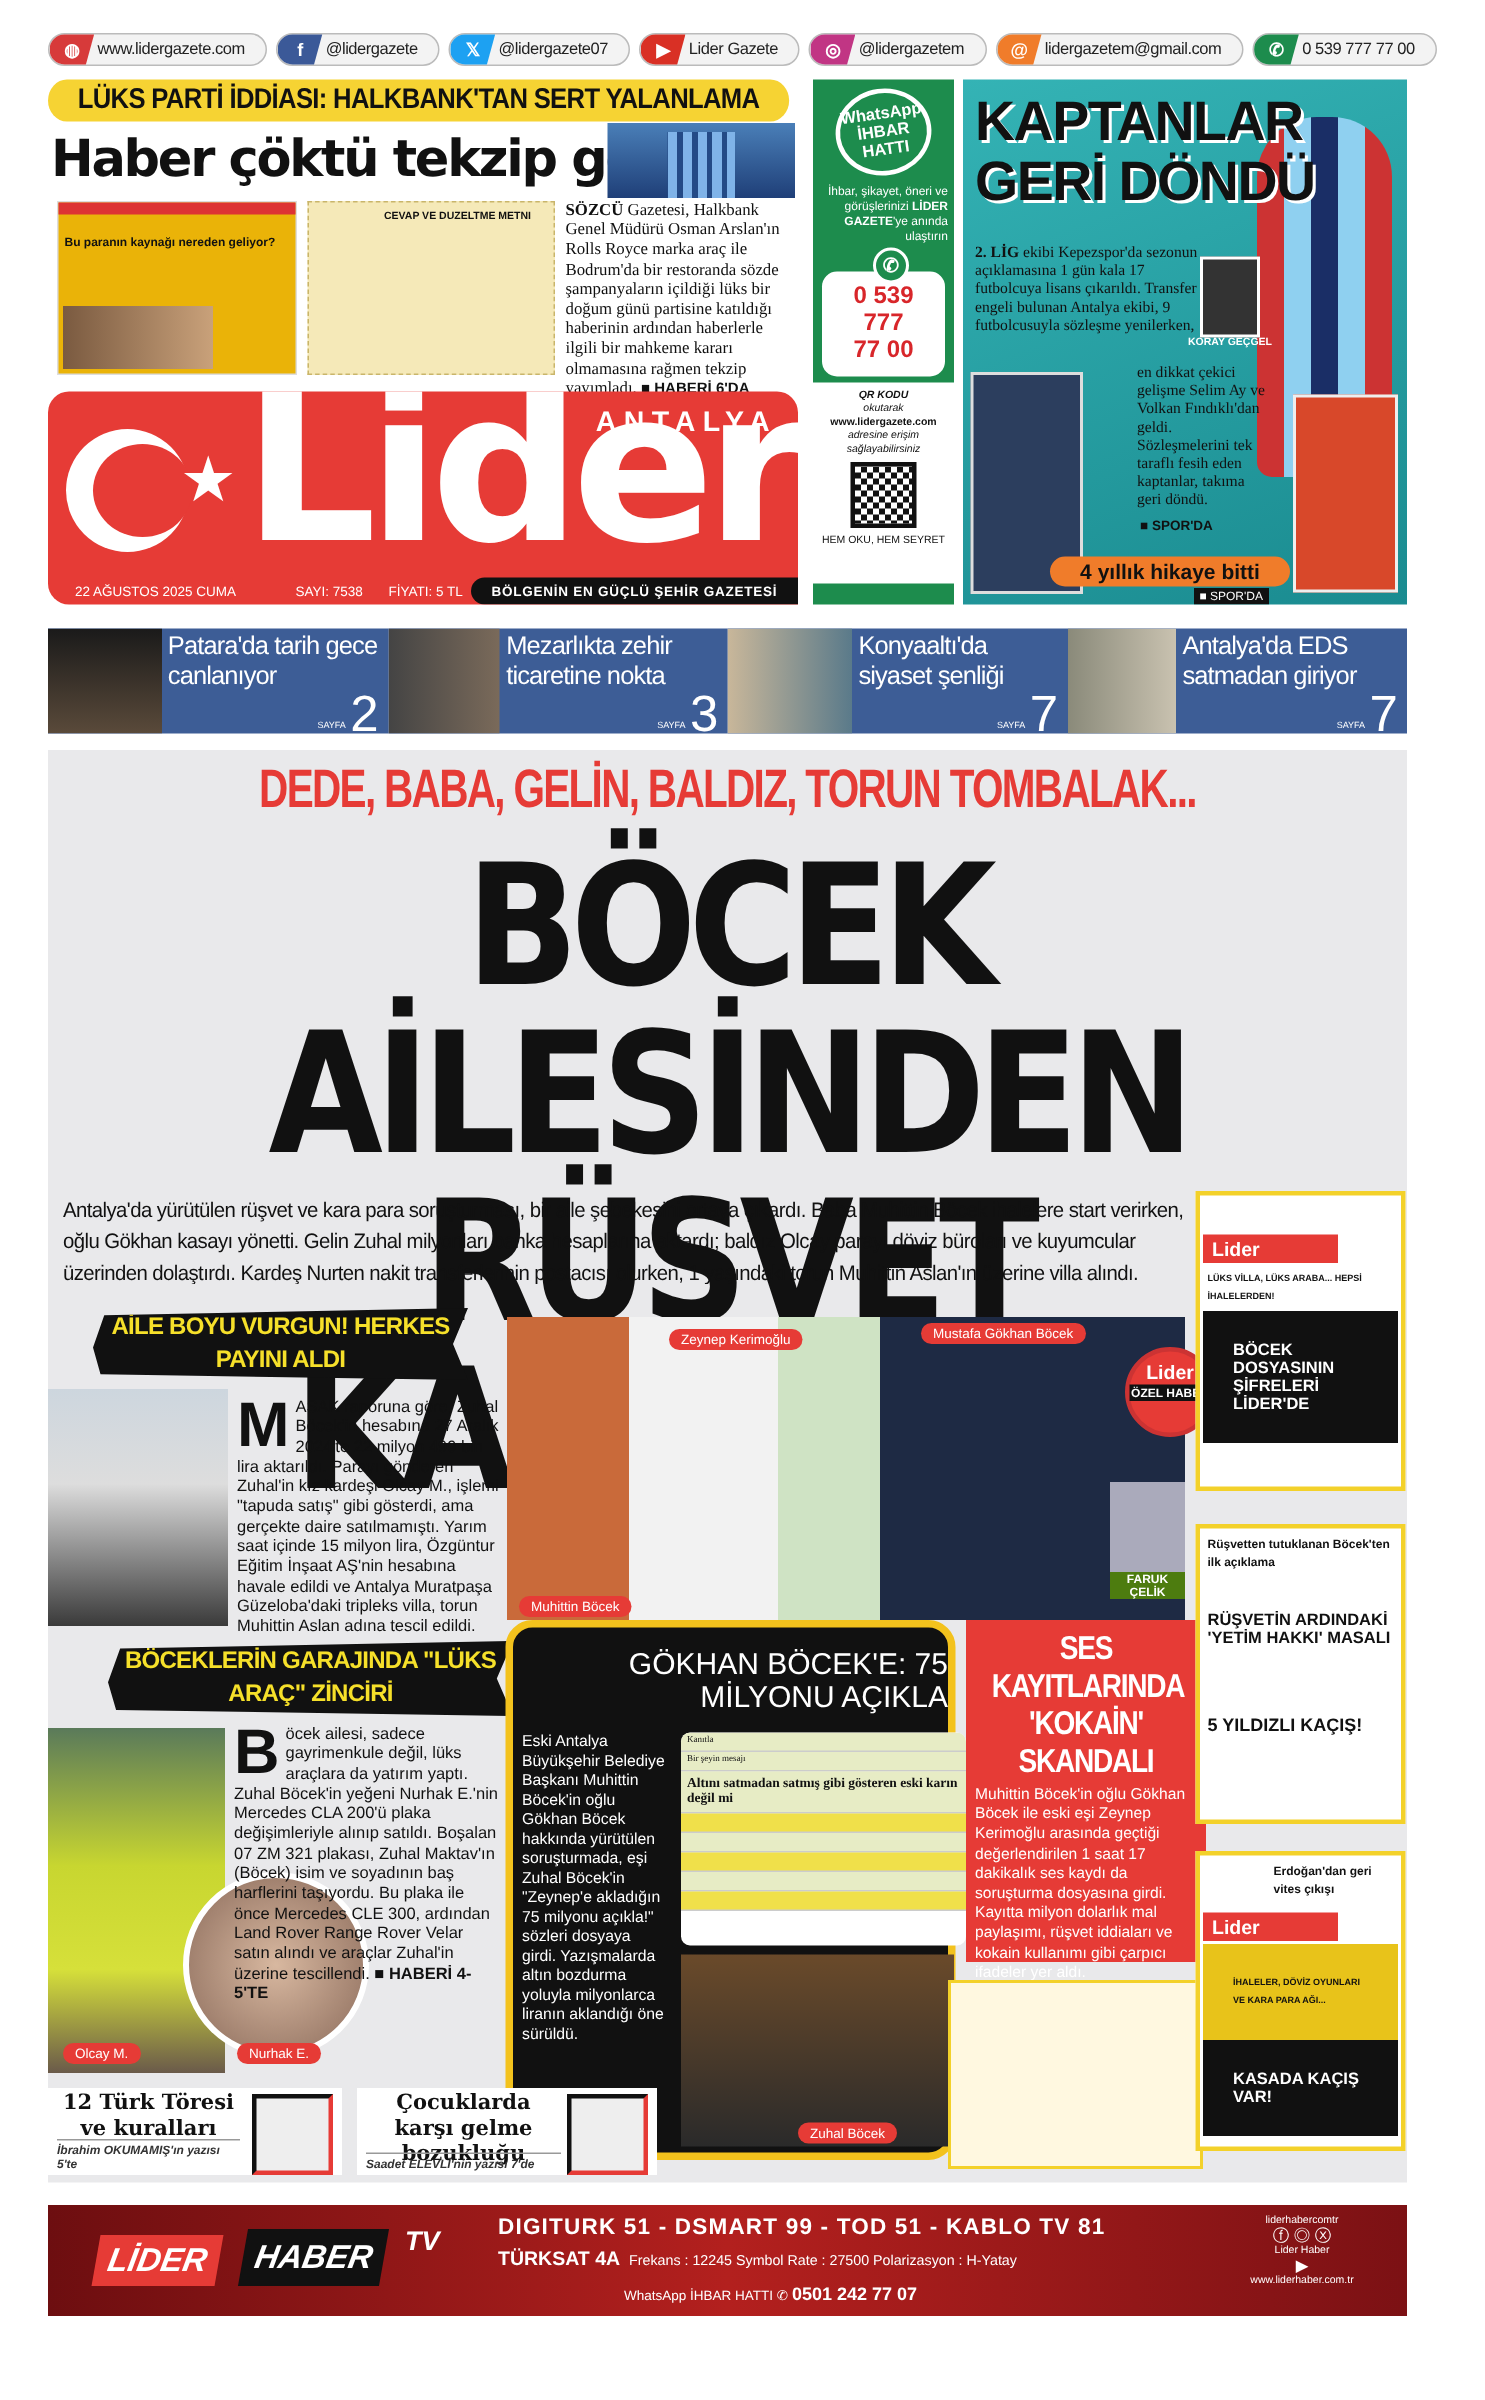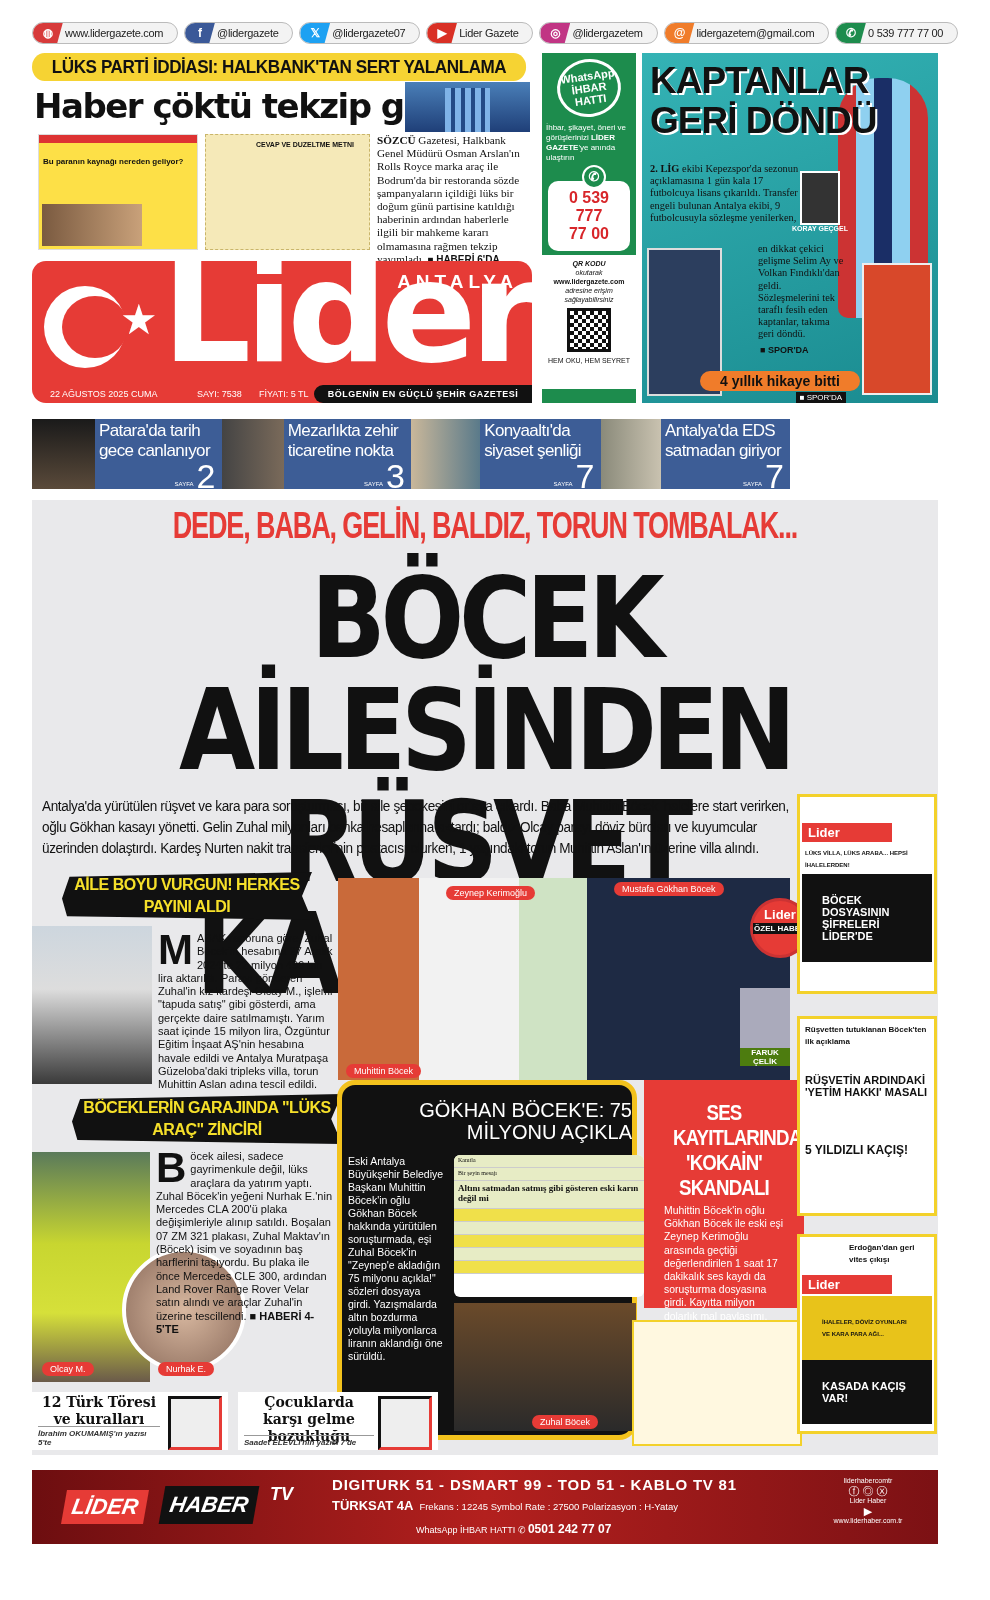--- a/index.html
+++ b/index.html
@@ -8,21 +8,21 @@
 
 .social{position:absolute;top:22px;left:32px;right:32px;height:24px;display:flex;gap:6px}
 .soc{flex:1 1 auto;display:flex;align-items:center;border:1px solid #bbb;border-radius:12px;background:#f3f3f3;overflow:hidden;height:22px}
 .soc .ic{width:30px;height:22px;display:flex;align-items:center;justify-content:center;color:#fff;font-weight:bold;font-size:12px;clip-path:polygon(0 0,100% 0,80% 100%,0 100%)}
 .soc .tx{font-size:11px;padding:0 6px 0 2px;white-space:nowrap;color:#222;font-family:"Liberation Sans Narrow","Liberation Sans",sans-serif;letter-spacing:-0.3px}
 
 .kicker{left:32px;top:53px;width:494px;height:28px;background:#f6d333;border-radius:14px;text-align:center;font-weight:900;font-size:19px;line-height:28px;letter-spacing:-0.5px;transform:scaleX(.9);transform-origin:left;width:549px}
 .h1a{left:34px;top:86px;font-size:34px;font-weight:900;letter-spacing:-1.5px;font-family:"DejaVu Sans",sans-serif}
 .bankimg{left:405px;top:82px;width:125px;height:50px;background:linear-gradient(180deg,#4a7fb8,#1f3f78);}
 .bankimg::after{content:"";position:absolute;left:40px;top:6px;width:45px;height:44px;background:repeating-linear-gradient(90deg,#7fb3e8 0 6px,#234a86 6px 10px)}
-.thumb1{left:38px;top:134px;width:160px;height:116px;background:#fde047;border:1px solid #ddd}
+.thumb1{left:38px;top:134px;width:160px;height:116px;background:#eab308;border:1px solid #ddd}
 .thumb1 .bar{height:8px;background:#d33}
 .thumb1 .tt{font-size:8px;font-weight:bold;padding:14px 4px 2px}
 .thumb1 .pic{position:absolute;left:3px;bottom:3px;width:100px;height:42px;background:linear-gradient(90deg,#7a5a40,#c9a17a)}
 .thumb2{left:205px;top:134px;width:165px;height:116px;background:#f5e9b8;border:1px dashed #c9b56a}
 .thumb2 .hd{position:absolute;left:50px;top:6px;font-size:7px;font-weight:bold}
 .lead1{left:377px;top:134px;width:155px;font-family:"Liberation Serif",serif;font-size:11.2px;line-height:13.2px;color:#111}
 .lead1 b{font-family:"Liberation Serif",serif}
 .lead1 .ref{font-family:"Liberation Sans",sans-serif;font-weight:bold;font-size:10px}
 
 .mast{left:32px;top:261px;width:500px;height:142px;background:#e63b36;border-radius:14px 14px 0 14px;overflow:hidden}
@@ -30,40 +30,40 @@
 .crescent::after{content:"";position:absolute;left:18px;top:10px;width:66px;height:62px;border-radius:50%;background:#e63b36}
 .star{position:absolute;left:88px;top:38px;font-size:42px;color:#fff;line-height:1}
 .logo{position:absolute;left:130px;top:-18px;font-size:140px;font-weight:900;color:#fff;letter-spacing:-6px;font-family:"DejaVu Sans",sans-serif;line-height:1}
 .antalya{position:absolute;right:14px;top:10px;font-size:19px;font-weight:900;color:#fff;letter-spacing:5px}
 .mfoot{position:absolute;left:0;bottom:0;width:100%;height:18px;font-size:9px;color:#fff}
 .mfoot span{position:absolute;top:4px}
 .slogan{position:absolute;right:0;bottom:0;height:18px;width:218px;background:#111;color:#fff;font-size:9px;font-weight:bold;line-height:18px;text-align:center;border-radius:9px 0 0 9px;letter-spacing:.5px}
 
 .wa{left:542px;top:53px;width:94px;height:350px;background:#1d8c4d;padding:4px}
 .wa .bubble{width:64px;height:58px;margin:2px auto 0;border:3px solid #fff;border-radius:50%;color:#fff;font-weight:900;font-size:11px;text-align:center;line-height:12px;padding-top:8px;transform:rotate(-8deg)}
-.wa .desc{color:#fff;font-size:8px;text-align:left;line-height:10px;margin-top:6px}
+.wa .desc{color:#fff;font-size:8px;text-align:right;line-height:10px;margin-top:6px}
 .wa .phone{background:#fff;border-radius:10px;margin:18px 2px 0;height:70px;text-align:center;color:#d8262a;font-weight:900;font-size:16px;line-height:18px;padding-top:8px;position:relative}
 .wa .phone::before{content:"✆";position:absolute;top:-16px;left:34px;width:20px;height:20px;border-radius:50%;background:#1d8c4d;color:#fff;font-size:13px;line-height:20px;border:2px solid #fff}
 .wa .qr{background:#fff;margin:4px -4px 0;height:134px;text-align:center;font-size:7px;line-height:9px;padding-top:4px}
 .wa .qr .qc{width:44px;height:44px;margin:4px auto;background:repeating-conic-gradient(#111 0 25%,#fff 0 50%) 0 0/8px 8px;border:3px solid #111}
 
 .sport{left:642px;top:53px;width:296px;height:350px;background:linear-gradient(160deg,#34b3b5,#1a8b90);overflow:hidden}
 .sport .h{position:absolute;left:8px;top:8px;font-size:37px;font-weight:900;line-height:40px;color:#111;letter-spacing:-1px;text-shadow:2px 2px 0 #fff}
 .sport .txt{position:absolute;left:8px;top:110px;width:160px;font-family:"Liberation Serif",serif;font-size:10.4px;line-height:12.2px;color:#111}
 .sport .txt2{position:absolute;left:116px;top:190px;width:86px;font-family:"Liberation Serif",serif;font-size:10.4px;line-height:12.2px}
 .player1{position:absolute;right:10px;top:25px;width:90px;height:240px;background:linear-gradient(90deg,#c33 0 20%,#8fd0f0 20% 40%,#1a2e66 40% 60%,#8fd0f0 60% 80%,#c33 80%);border-radius:40px 40px 10px 10px}
 .player2{position:absolute;left:5px;top:195px;width:75px;height:148px;background:#2c3e5e;border:2px solid #d3a;border-color:#ddd}
 .player3{position:absolute;right:6px;top:210px;width:70px;height:132px;background:#d8482a;border:2px solid #eee}
 .koray{position:absolute;left:158px;top:118px;width:40px;height:54px;background:#333;border:2px solid #fff}
 .koray-l{position:absolute;left:150px;top:172px;font-size:7px;color:#fff;font-weight:bold;text-align:center;width:56px;line-height:8px}
 .sport .band{position:absolute;left:58px;bottom:12px;width:160px;height:20px;background:#f07c2a;border-radius:10px;font-weight:900;font-size:14px;text-align:center;line-height:20px}
 .sport .sp{position:absolute;right:92px;bottom:0;background:#111;color:#fff;font-size:8px;padding:1px 4px}
 .sport .sp1{position:absolute;left:118px;top:292px;font-size:9px;font-weight:bold}
 
-.teasers{left:32px;top:419px;width:758px;height:70px;display:flex}
+.teasers{left:32px;top:419px;width:906px;height:70px;display:flex}
 .tz{flex:1;display:flex;background:#3d5d96;position:relative;overflow:hidden}
 .tz .img{width:115px;height:100%;background:#2a2a2a}
 .tz .t{color:#fff;font-size:17px;line-height:20px;padding:2px 4px;font-family:"Liberation Sans Narrow","Liberation Sans",sans-serif;letter-spacing:-.6px}
 .tz .pg{position:absolute;right:6px;bottom:-4px;font-size:34px;color:#fff;font-weight:300;line-height:1}
 .tz .sy{position:absolute;right:28px;bottom:2px;font-size:6px;color:#fff}
 
 .main{left:32px;top:500px;width:906px;height:955px;background:#e9e9eb}
 .redhead{position:absolute;left:0;width:100%;top:4px;text-align:center;color:#e63b36;font-weight:900;font-size:36px;letter-spacing:-1.5px;transform:scaleX(.75);line-height:44px}
 .bigh{position:absolute;left:8px;top:62px;width:890px;text-align:center;font-weight:900;font-size:112px;line-height:112px;letter-spacing:-6px;font-family:"DejaVu Sans",sans-serif;transform:scaleX(.88);transform-origin:center}
 .summary{position:absolute;left:10px;top:296px;width:790px;font-size:14px;line-height:21px;letter-spacing:-.4px;transform:scaleX(.97);transform-origin:left;font-family:"Liberation Sans Narrow","Liberation Sans",sans-serif}
@@ -71,21 +71,21 @@
 .photo{position:absolute;background:#999}
 .story{position:absolute;font-size:11px;line-height:13.3px;color:#111}
 .drop{float:left;font-size:42px;line-height:36px;font-weight:900;margin-right:4px}
 .label{position:absolute;background:#e63b36;color:#fff;font-size:9px;padding:2px 8px;border-radius:8px}
 .blackbox{position:absolute;left:305px;top:580px;width:300px;height:360px;background:#111;border:5px solid #f3c21d;border-radius:18px}
 .blackbox .h{color:#fff;text-align:right;font-size:20px;font-weight:normal;line-height:22px;margin-top:14px}
 .blackbox .b{position:absolute;left:6px;top:70px;width:96px;color:#fff;font-size:10.5px;line-height:13px}
 .doc{position:absolute;left:112px;top:70px;width:190px;height:142px;background:#fff;border-radius:6px;overflow:hidden}
 .doc .r{height:13px;border-bottom:1px solid #ccc;background:#e7ecc5;font-size:6px;padding:2px 4px;font-family:"Liberation Serif",serif}
 .doc .rh{height:28px;font-size:9px;font-weight:bold}
-.redbox{position:absolute;left:612px;top:580px;width:160px;height:228px;background:#e63b36;color:#fff;padding:20px}
+.redbox{position:absolute;left:612px;top:580px;width:160px;height:228px;background:#e63b36;color:#fff;padding:6px}
 .redbox .h{font-weight:900;font-size:22px;line-height:25px;text-align:center;letter-spacing:-1px;transform:scaleX(.85)}
 .redbox .b{font-size:10.4px;line-height:13.2px;margin-top:4px}
 .clips{position:absolute;left:765px;top:290px;width:140px;height:650px}
 .clip{position:absolute;left:0;width:140px;background:#fff;border:3px solid #f3d12a;padding:2px}
 .clip .mh{background:#e63b36;color:#fff;font-weight:900;font-size:13px;padding:2px 6px;margin:24px 0 2px;width:90px}
 .clip .hh{background:#111;color:#fff;font-weight:900;font-size:11px;line-height:12px;padding:20px}
 .clip .hw{color:#111;font-weight:900;font-size:11px;line-height:12px;padding:3px}
 .col{position:absolute;top:892px;height:58px;background:#fff}
 .col .t{position:absolute;top:2px;left:6px;width:150px;text-align:center;font-family:"DejaVu Serif",serif;font-weight:bold;font-size:14px;line-height:17px}
 .col .a{position:absolute;bottom:3px;left:6px;font-size:8px;font-style:italic;font-weight:bold;color:#333;border-top:1px solid #999;width:150px;padding-top:2px}

